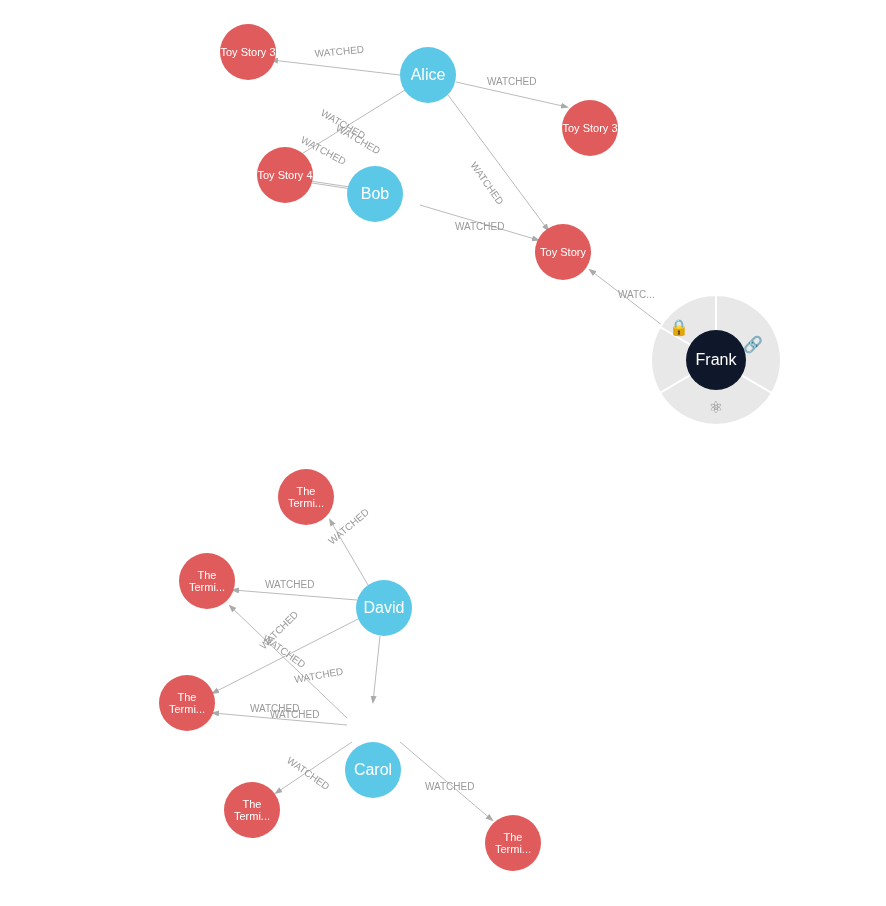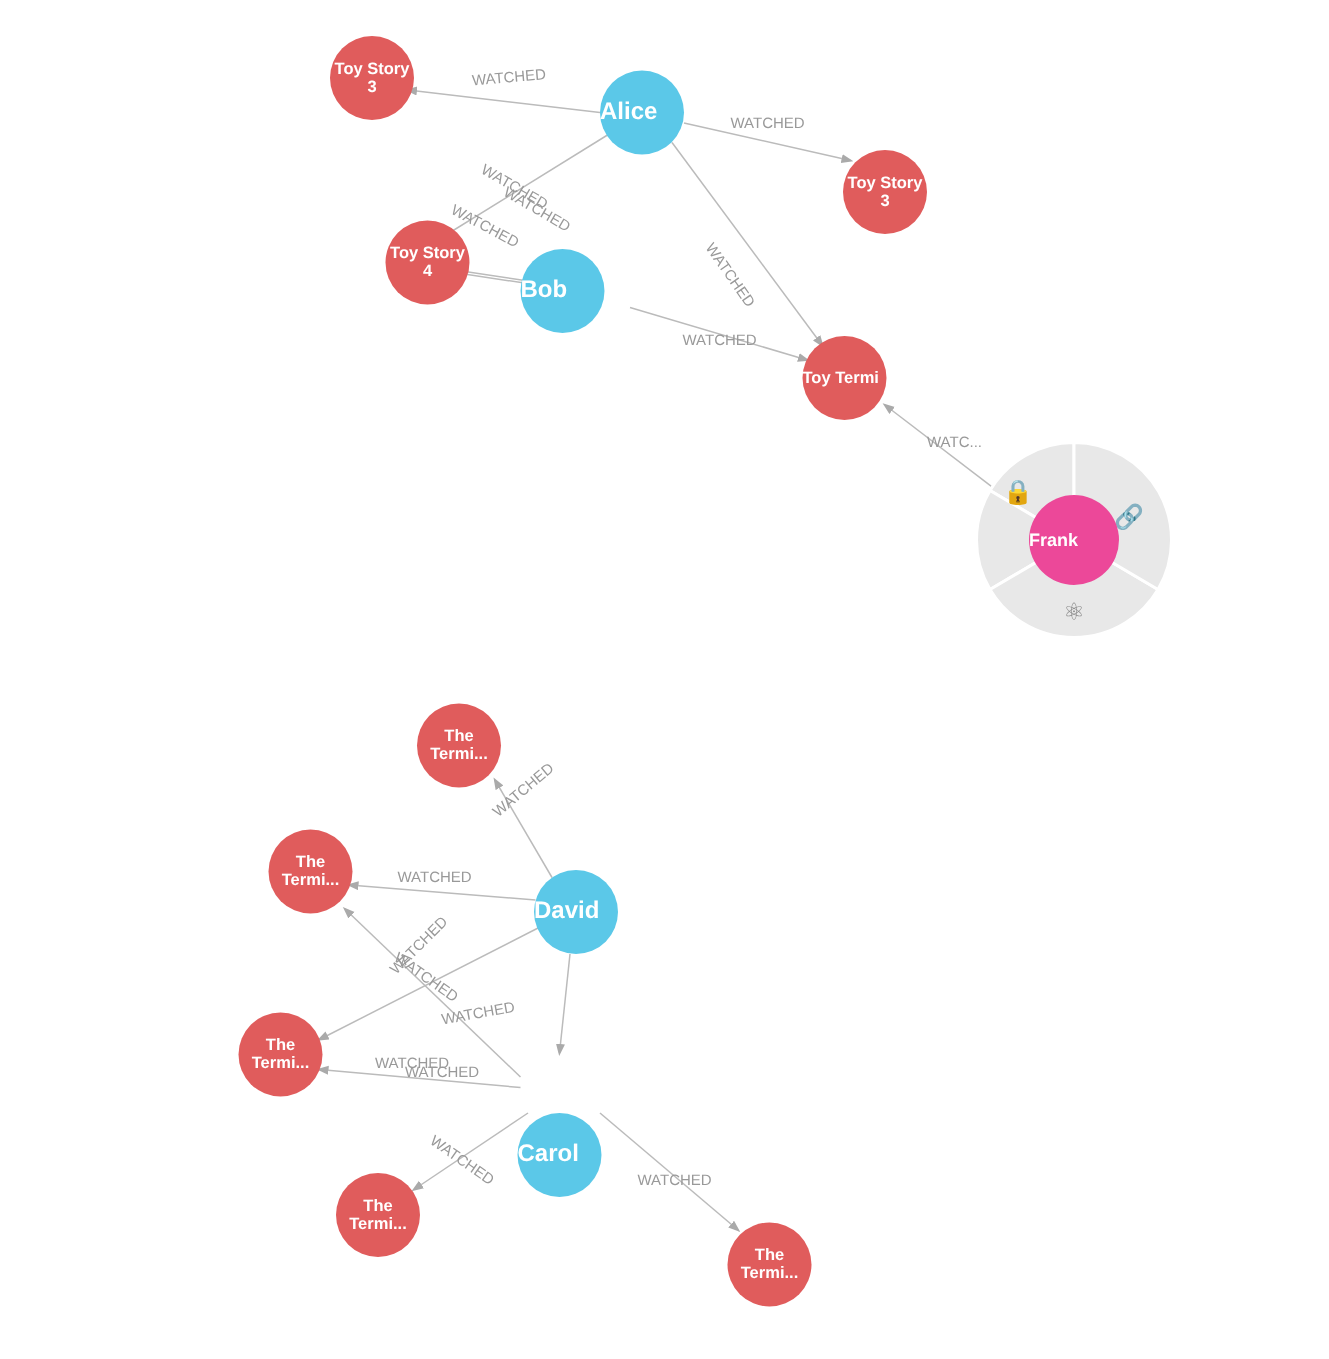--- a/index.html
+++ b/index.html
@@ -21,44 +21,45 @@
       top: 0; left: 0;
       width: 886px;
       height: 906px;
       pointer-events: none;
     }
     .node {
       position: absolute;
       border-radius: 50%;
       display: flex;
       align-items: center;
+      justify-content: center;
       text-align: center;
       font-size: 12px;
-      font-weight: 700;
+      font-weight: 400;
       color: white;
       transform: translate(-50%, -50%);
       cursor: pointer;
     }
     .node-person {
       background: #5bc8e8;
       width: 56px;
       height: 56px;
       font-size: 16px;
     }
     .node-movie {
       background: #e05c5c;
       width: 56px;
       height: 56px;
       font-size: 11px;
     }
     .node-frank {
-      background: #ec4899;
+      background: #0f172a;
       width: 60px;
       height: 60px;
-      font-size: 12px;
+      font-size: 16px;
     }
     
     .pie-menu {
       position: absolute;
       width: 150px;
       height: 150px;
       transform: translate(-50%, -50%);
     }
     .pie-menu svg {
       width: 150px;
@@ -171,21 +172,21 @@
 
   <div class="node node-movie" style="left: 265px; top: 175px; margin-left: 20px;">
     <span>Toy Story 4</span>
   </div>
 
   <div class="node node-movie" style="left: 590px; top: 128px;">
     <span>Toy Story 3</span>
   </div>
 
   <div class="node node-movie" style="left: 563px; top: 252px;">
-    <span>Toy Termi</span>
+    <span>Toy Story</span>
   </div>
 
   <div class="node node-person" style="left: 384px; top: 608px;">
     <span>David</span>
   </div>
 
   <div class="node node-person" style="left: 373px; top: 770px;">
     <span>Carol</span>
   </div>
 

